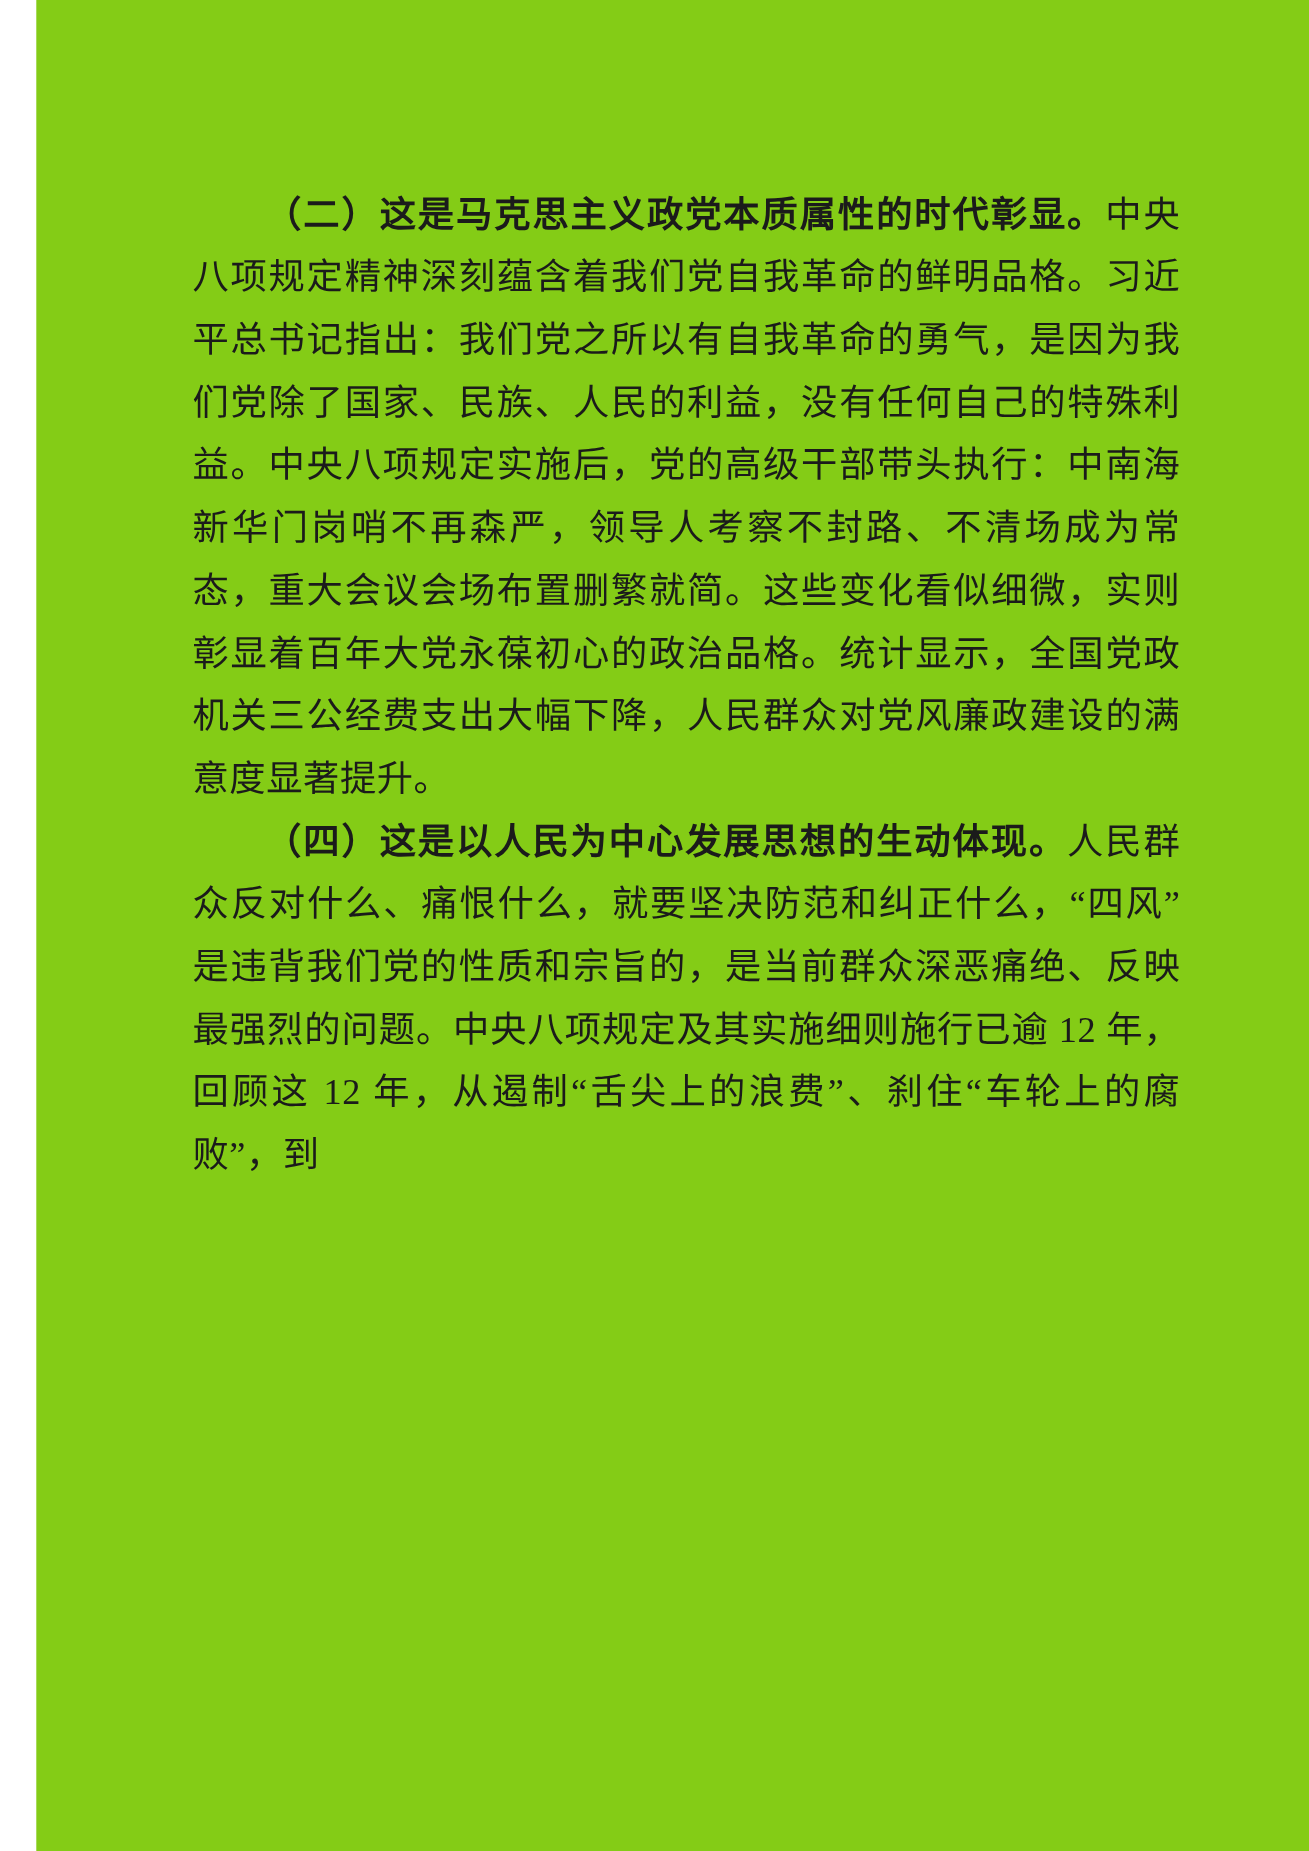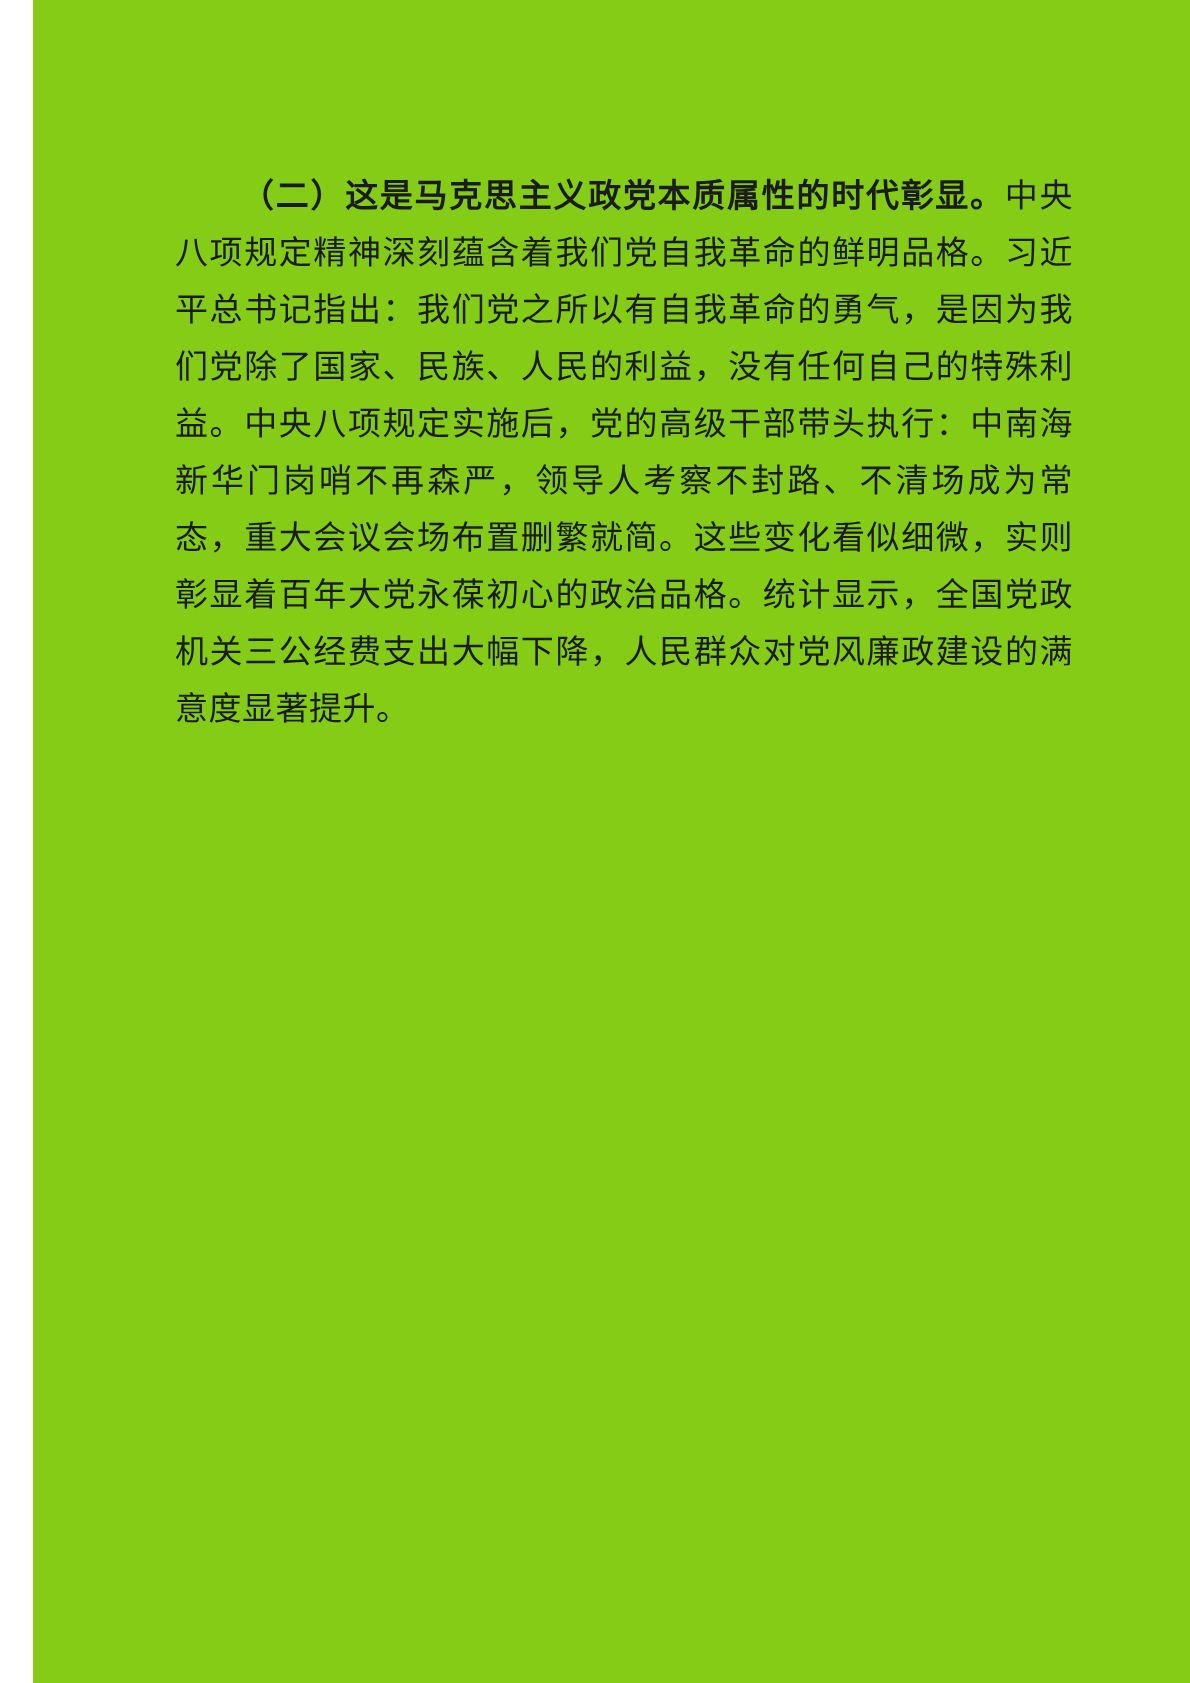--- a/index.html
+++ b/index.html
@@ -39,13 +39,16 @@
     font-weight: normal;
   }
 </style>
 </head>
 <body>
 
 <div class="page">
   <p class="para">
     <span class="para-lead">（二）这是马克思主义政党本质属性的时代彰显。</span><span class="para-body">中央八项规定精神深刻蕴含着我们党自我革命的鲜明品格。习近平总书记指出：我们党之所以有自我革命的勇气，是因为我们党除了国家、民族、人民的利益，没有任何自己的特殊利益。中央八项规定实施后，党的高级干部带头执行：中南海新华门岗哨不再森严，领导人考察不封路、不清场成为常态，重大会议会场布置删繁就简。这些变化看似细微，实则彰显着百年大党永葆初心的政治品格。统计显示，全国党政机关三公经费支出大幅下降，人民群众对党风廉政建设的满意度显著提升。</span>
   </p>
+  <p class="para">
+    <span class="para-lead">（四）这是以人民为中心发展思想的生动体现。</span><span class="para-body">人民群众反对什么、痛恨什么，就要坚决防范和纠正什么，“四风”是违背我们党的性质和宗旨的，是当前群众深恶痛绝、反映最强烈的问题。中央八项规定及其实施细则施行已逾 12 年，回顾这 12 年，从遏制“舌尖上的浪费”、刹住“车轮上的腐败”，到</span>
+  </p>
 </div>
 
 </body></html>

